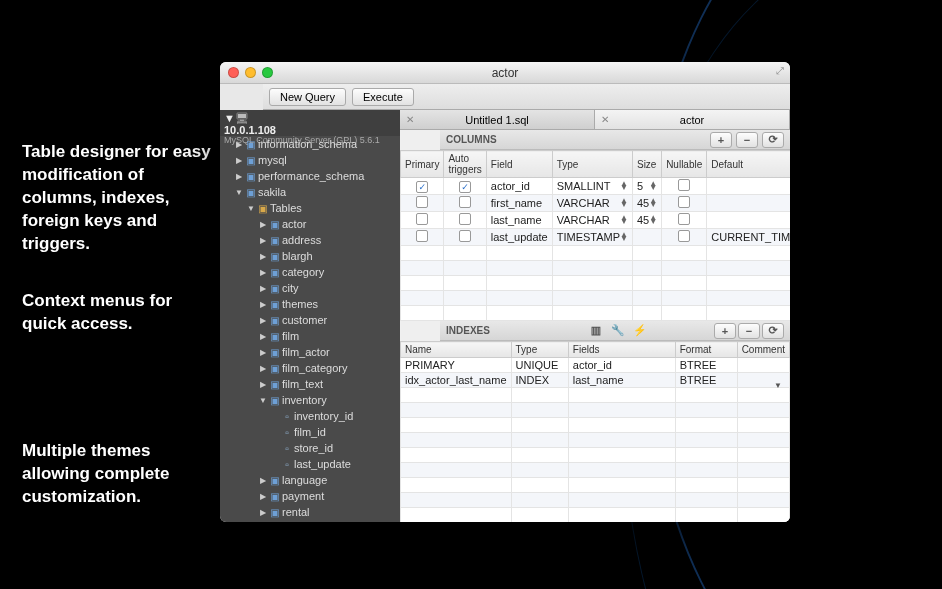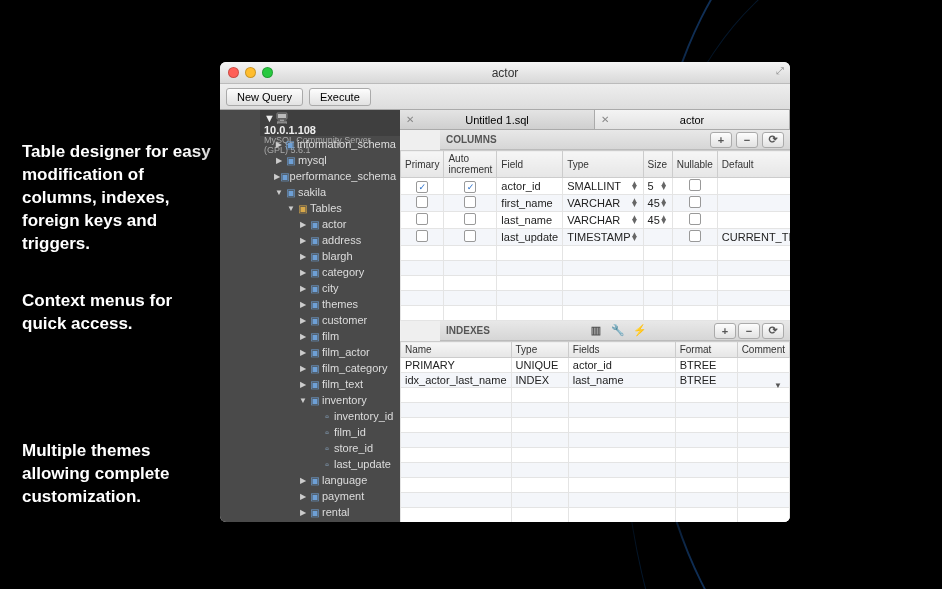--- a/index.html
+++ b/index.html
@@ -12,25 +12,25 @@
 .promo3 { top: 440px; left: 22px; width: 190px; }
 
 .window { position: absolute; left: 220px; top: 62px; width: 570px; height: 460px; background: #e8e8e8; border-radius: 6px; box-shadow: 0 10px 40px rgba(0,0,0,0.6); overflow: hidden; display:flex; flex-direction:column; }
 .titlebar { height: 22px; background: linear-gradient(#f5f5f5,#d8d8d8); display:flex; align-items:center; padding: 0 8px; border-bottom:1px solid #bbb; position:relative;}
 .traffic { display:flex; gap:6px; }
 .dot { width:11px; height:11px; border-radius:50%; border:1px solid rgba(0,0,0,0.2);}
 .dot.red{background:#ff5f57;} .dot.yellow{background:#ffbd2e;} .dot.green{background:#28c940;}
 .win-title { position:absolute; left:0; right:0; text-align:center; font-size:12px; color:#333;}
 .maxbtn { position:absolute; right:6px; top:3px; font-size:10px; color:#888;}
 
-.toolbar { height:26px; background: linear-gradient(#eee,#ddd); border-bottom:1px solid #aaa; display:flex; align-items:center; padding:0 6px; gap:6px;}
+.toolbar { height:26px; background: linear-gradient(#eee,#ddd); border-bottom:1px solid #aaa; display:flex; align-items:center; padding:0 6px; gap:6px;margin-left:43px;}
 .tbtn { font-size:11px; padding:2px 10px; background:linear-gradient(#fdfdfd,#e2e2e2); border:1px solid #aaa; border-radius:3px; cursor:pointer;}
 
 .body { flex:1; display:flex; min-height:0;}
-.sidebar { width:180px; background:#4a4a4a; color:#ddd; font-size:11px; overflow:auto;padding-left:40px;}
+.sidebar { width:180px; background:#4a4a4a; color:#ddd; font-size:11px; overflow:auto;}
 .sb-row { display:flex; align-items:center; height:16px; padding-right:4px; white-space:nowrap; cursor:pointer;}
 .sb-row .arrow { width:10px; text-align:center; font-size:8px; color:#ccc;}
 .sb-row .ic { width:14px; text-align:center; font-size:10px;}
 .fold-y{color:#d9a94a;} .fold-b{color:#6ea0d6;} .db-ic{color:#bbb;} .col-ic{color:#9ec5e8;}
 .lvl0{padding-left:2px;} .lvl1{padding-left:14px;} .lvl2{padding-left:26px;} .lvl3{padding-left:38px;} .lvl4{padding-left:50px;}
 .head-row{background:#3f3f3f; color:#eee; height:26px; padding:2px 4px; line-height:1.1;}
 .head-row .sub{font-size:9px; color:#aaa; display:block;}
 
 .main { flex:1; display:flex; flex-direction:column; background:#efefef; min-width:0;}
 .tabstrip { height:20px; display:flex; background:#d4d4d4; border-bottom:1px solid #aaa;}
@@ -234,21 +234,21 @@
             <div class="hbtn">+</div>
             <div class="hbtn">−</div>
             <div class="hbtn">⟳</div>
           </div>
         </div>
         <div class="grid">
           <table id="cols-table">
             <thead>
                 <tr>
               <th style="width:44px">Primary</th>
-              <th style="width:78px">Auto increment</th>
+              <th style="width:78px">Auto triggers</th>
               <th style="width:100px">Field</th>
               <th style="width:90px">Type</th>
               <th style="width:46px">Size</th>
               <th style="width:46px">Nullable</th>
               <th>Default</th>
             </tr>
               </thead>
             <tbody id="cols-body">
                 <tr>
                   <td style="text-align:center"><span class="chk">✓</span></td>

